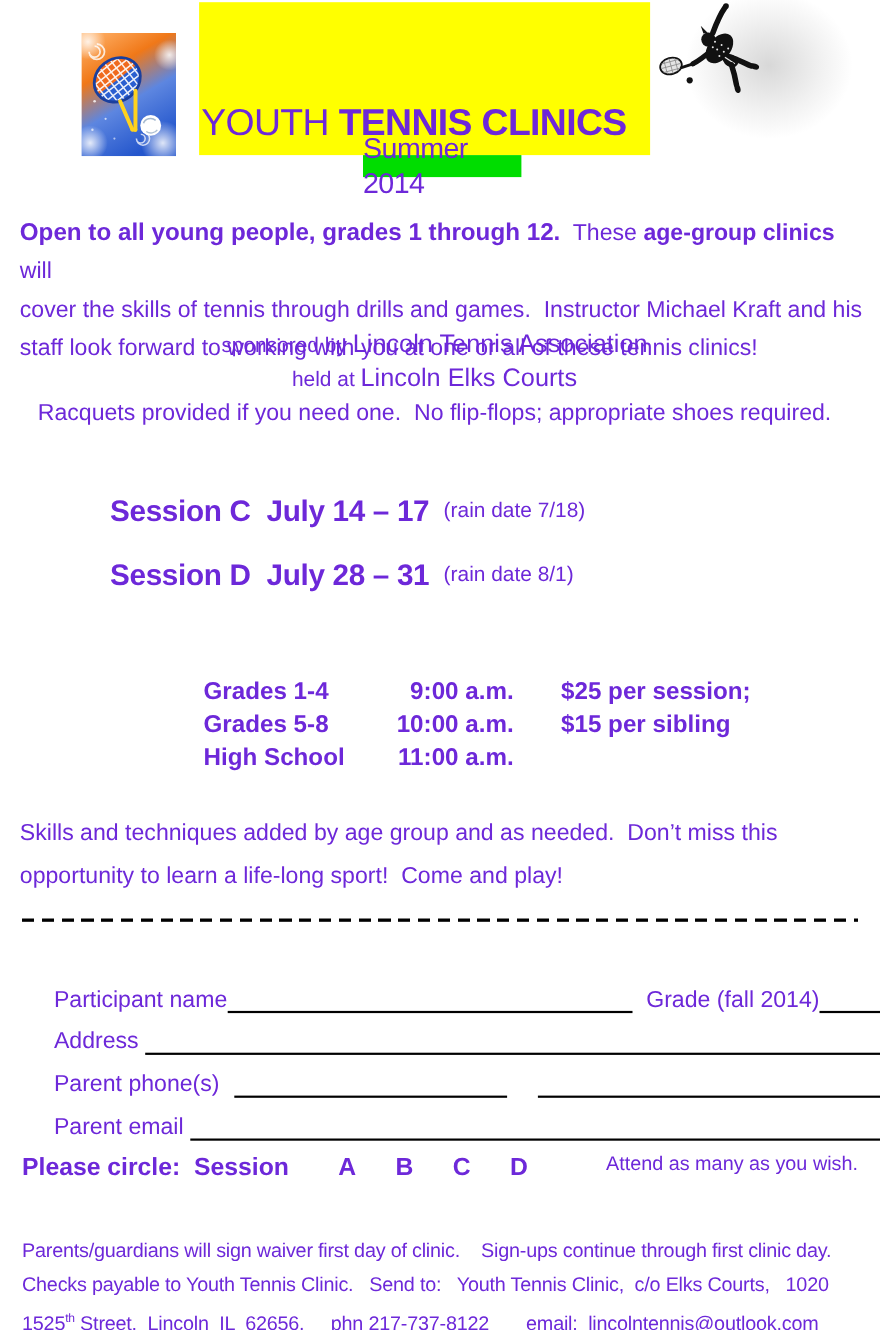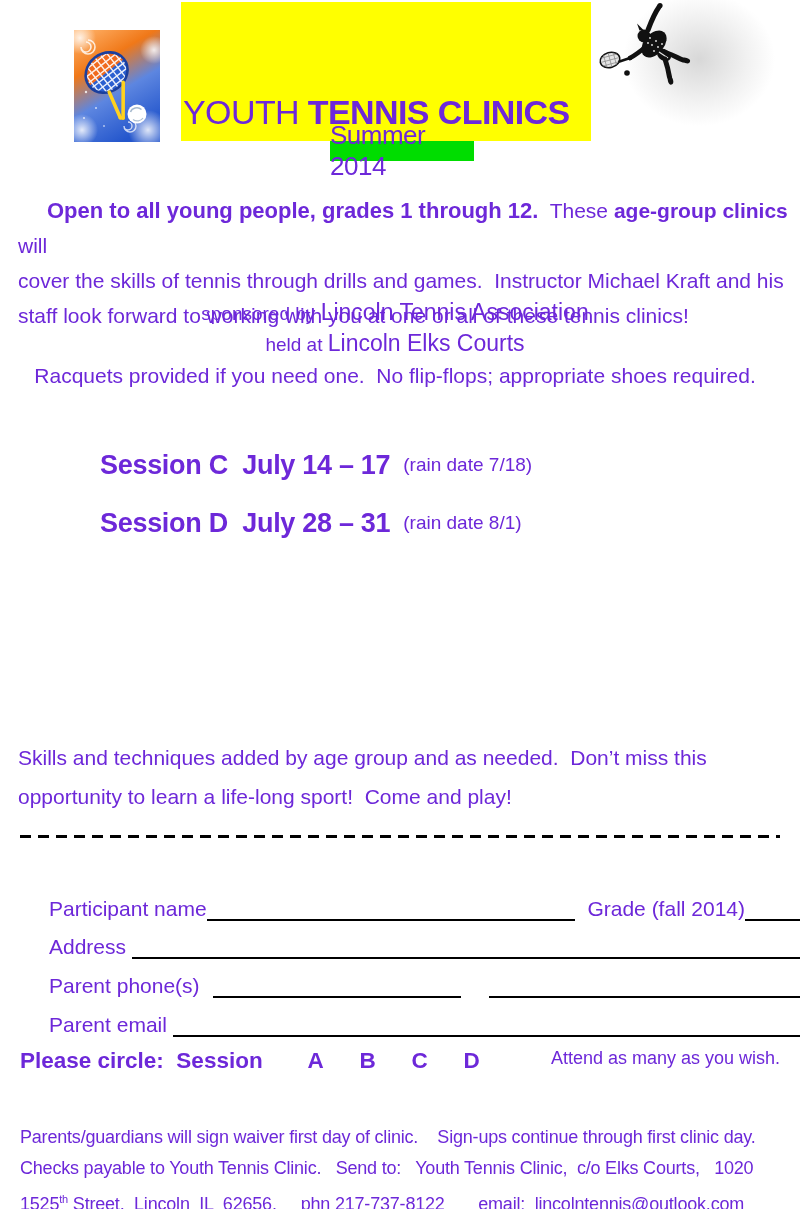--- a/index.html
+++ b/index.html
@@ -16,21 +16,21 @@
   .title{font-size:34px;line-height:1;white-space:nowrap;letter-spacing:-0.6px;}
   .title .t-reg{font-weight:400;}
   .title .t-bold{font-weight:700;}
   .badge{position:absolute;left:330px;top:141px;width:144px;height:20px;background:#00dd00;
       display:flex;align-items:center;justify-content:center;font-size:26px;letter-spacing:-0.5px;}
   .racquet{position:absolute;left:74px;top:30px;width:86px;height:112px;}
   .player{position:absolute;left:596px;top:0px;width:100px;height:92px;}
 
   
   .intro{position:absolute;left:18px;top:193px;width:775px;font-size:21px;line-height:35px;}
-  .intro .b1{font-weight:700;font-size:22px;margin-left:29px;}
+  .intro .b1{font-weight:700;font-size:22px;}
   .intro .b{font-weight:700;}
 
   .center-line{position:absolute;left:0;width:790px;text-align:center;}
   .sponsor{top:299px;font-size:19px;line-height:26px;}
   .venue{top:330px;font-size:19px;line-height:26px;}
   .big-name{font-size:23px;}
   .note{top:364px;font-size:21px;line-height:24px;}
 
   
   .session{position:absolute;left:100px;display:flex;align-items:flex-start;line-height:28px;}
@@ -190,20 +190,31 @@
 
   <div class="session session-1">
     <span class="s-head pre">Session C  July 14 – 17</span>
     <span class="s-rain">(rain date 7/18)</span>
   </div>
   <div class="session session-2">
     <span class="s-head pre">Session D  July 28 – 31</span>
     <span class="s-rain">(rain date 8/1)</span>
   </div>
 
+  <div class="sched">
+    <div class="sc-label">Grades 1-4</div>
+    <div class="sc-time">9:00 a.m.</div>
+    <div class="sc-price">$25 per session;</div>
+    <div class="sc-label">Grades 5-8</div>
+    <div class="sc-time">10:00 a.m.</div>
+    <div class="sc-price">$15 per sibling</div>
+    <div class="sc-label">High School</div>
+    <div class="sc-time">11:00 a.m.</div>
+    <div class="sc-price"></div>
+  </div>
 
   <div class="closing">
     <div class="pre">Skills and techniques added by age group and as needed.  Don’t miss this</div>
     <div class="pre">opportunity to learn a life-long sport!  Come and play!</div>
   </div>
 
   <div class="dashes"></div>
 
   <div class="form-row row-participant">
     <span class="f-label">Participant name</span>

